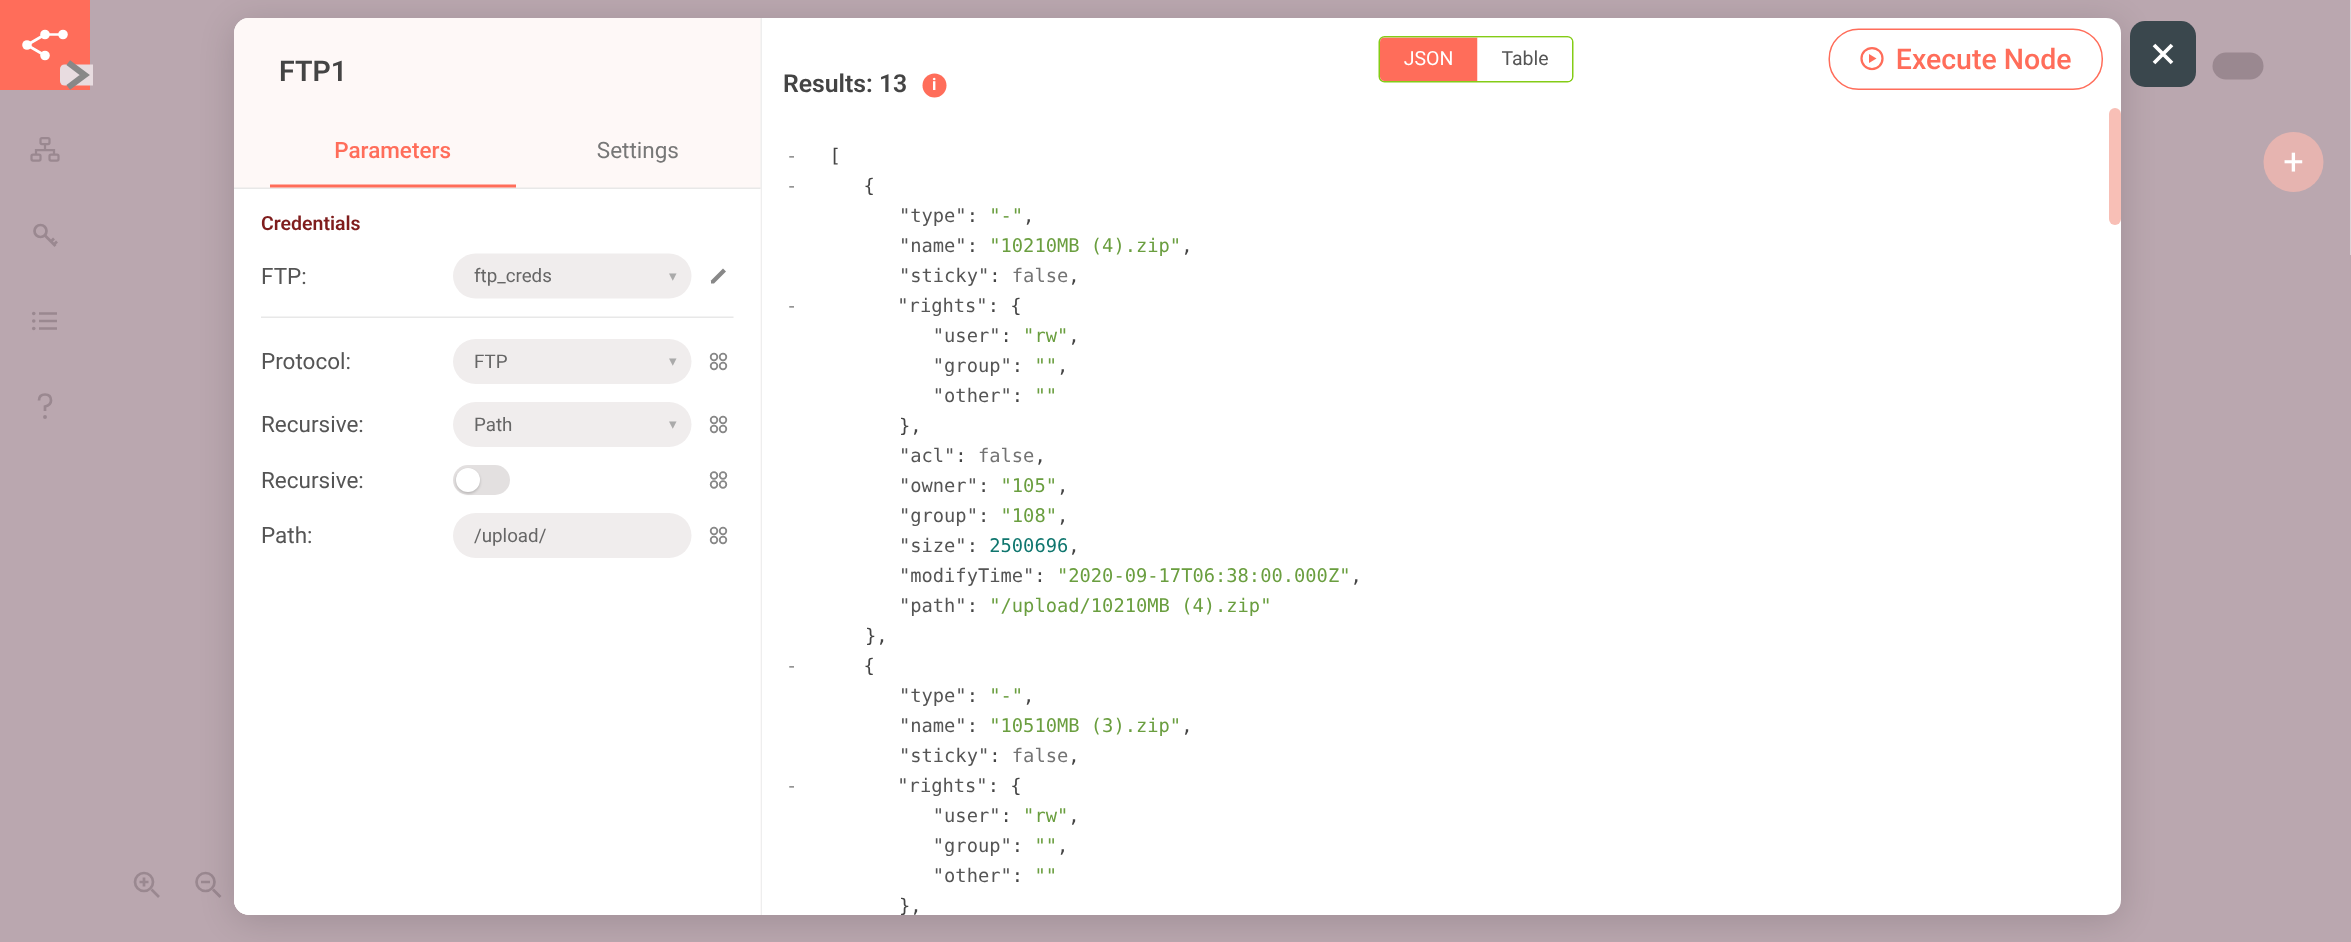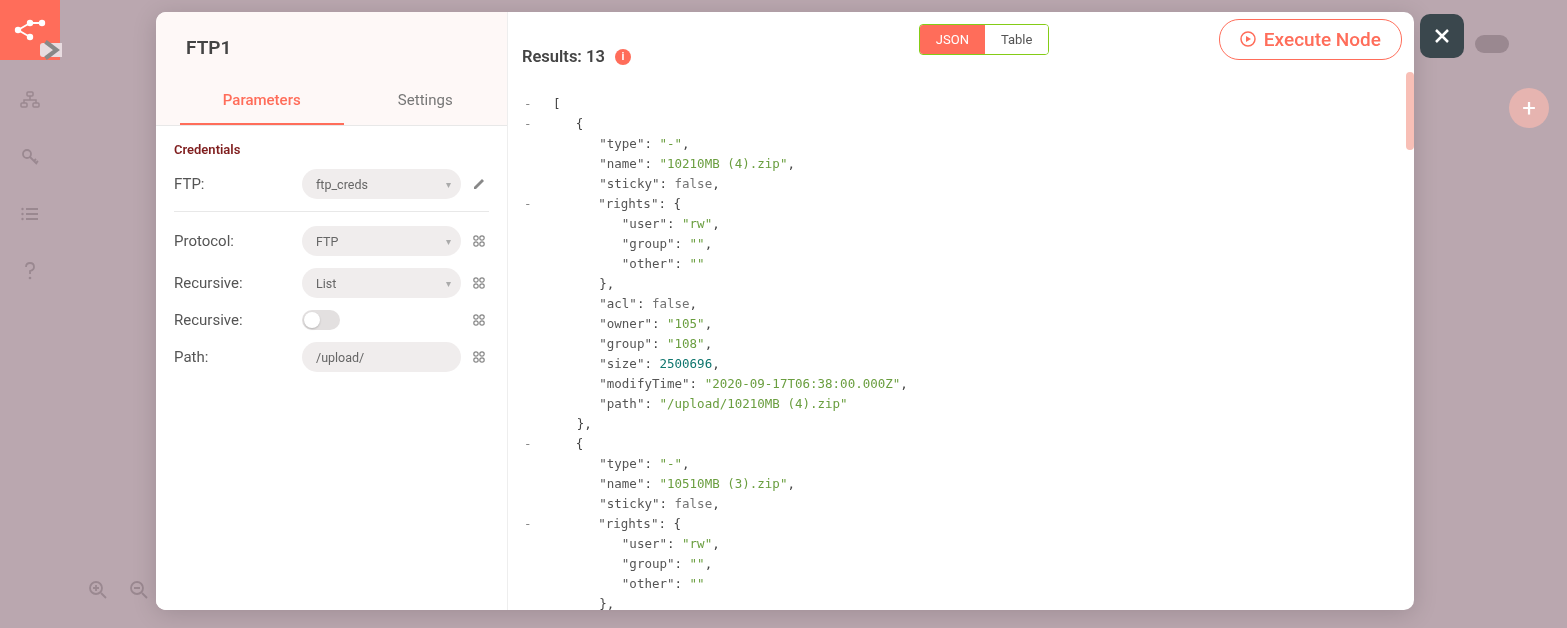--- a/index.html
+++ b/index.html
@@ -162,21 +162,21 @@
               <circle cx="5" cy="5" r="2.2" fill="none" stroke="currentColor" stroke-width="1.2"></circle>
               <circle cx="11" cy="5" r="2.2" fill="none" stroke="currentColor" stroke-width="1.2"></circle>
               <circle cx="5" cy="11" r="2.2" fill="none" stroke="currentColor" stroke-width="1.2"></circle>
               <circle cx="11" cy="11" r="2.2" fill="none" stroke="currentColor" stroke-width="1.2"></circle>
             </svg>
         </div>
       </div>
       <div class="field-row">
         <div class="field-label">Recursive:</div>
         <div class="field-input">
-          <span>List</span>
+          <span>Path</span>
           <span class="field-caret">▾</span>
         </div>
         <div class="field-icon">
           <svg width="16" height="16" viewBox="0 0 16 16">
               <circle cx="5" cy="5" r="2.2" fill="none" stroke="currentColor" stroke-width="1.2"></circle>
               <circle cx="11" cy="5" r="2.2" fill="none" stroke="currentColor" stroke-width="1.2"></circle>
               <circle cx="5" cy="11" r="2.2" fill="none" stroke="currentColor" stroke-width="1.2"></circle>
               <circle cx="11" cy="11" r="2.2" fill="none" stroke="currentColor" stroke-width="1.2"></circle>
             </svg>
         </div>

